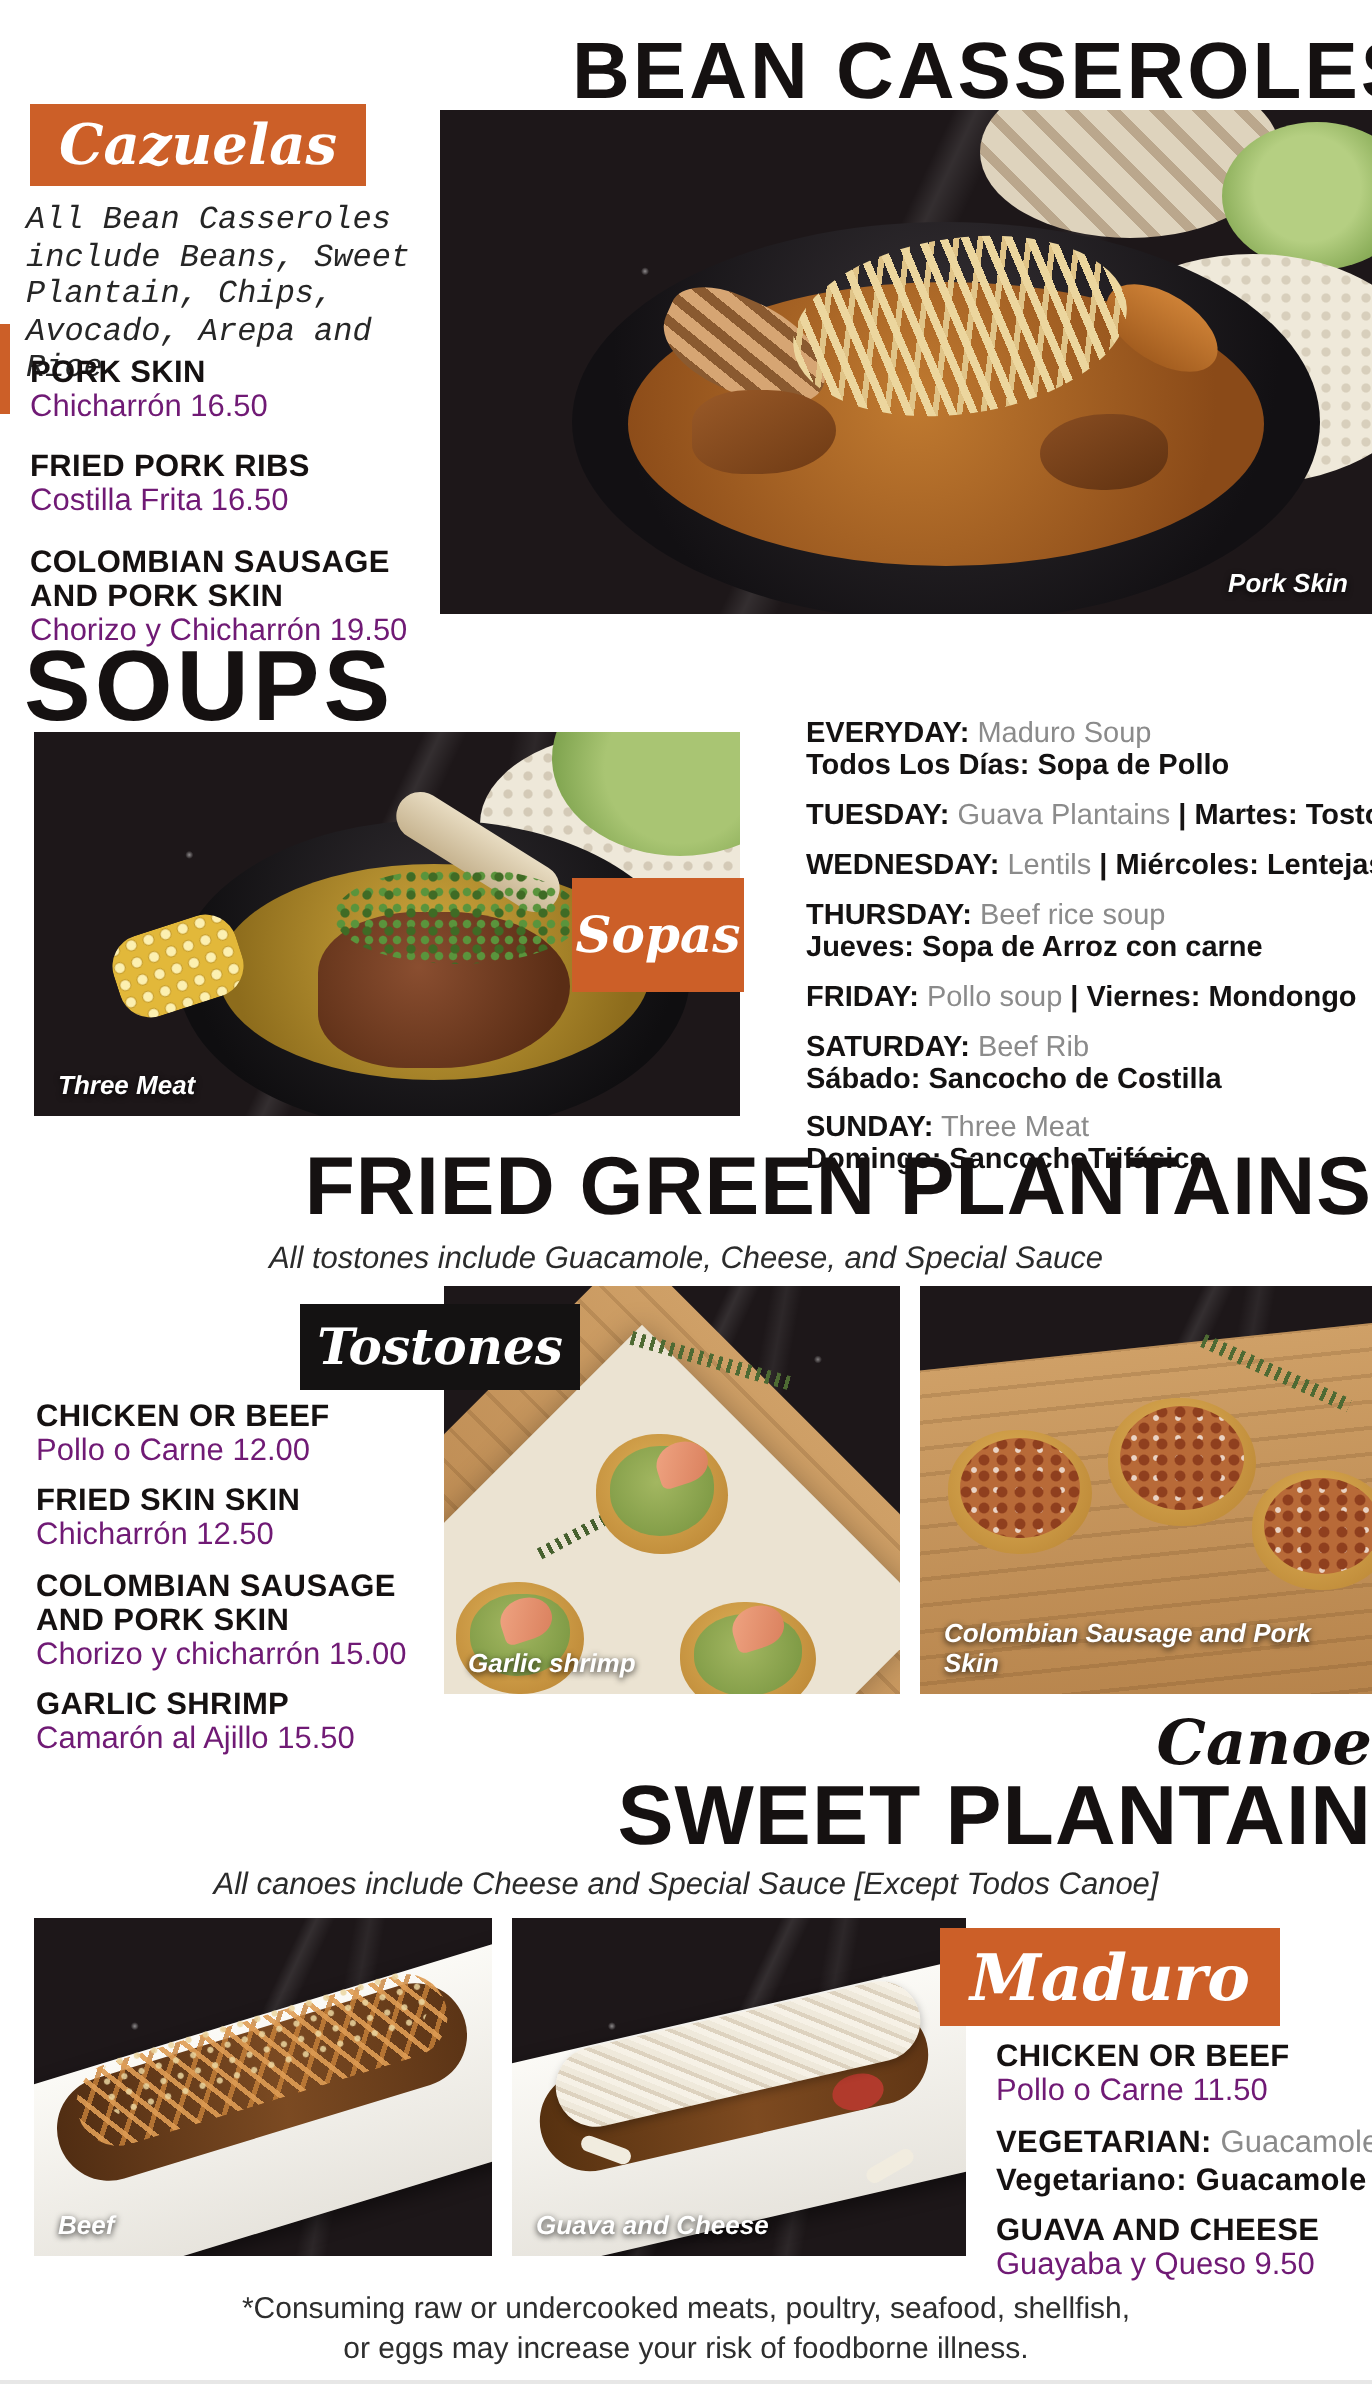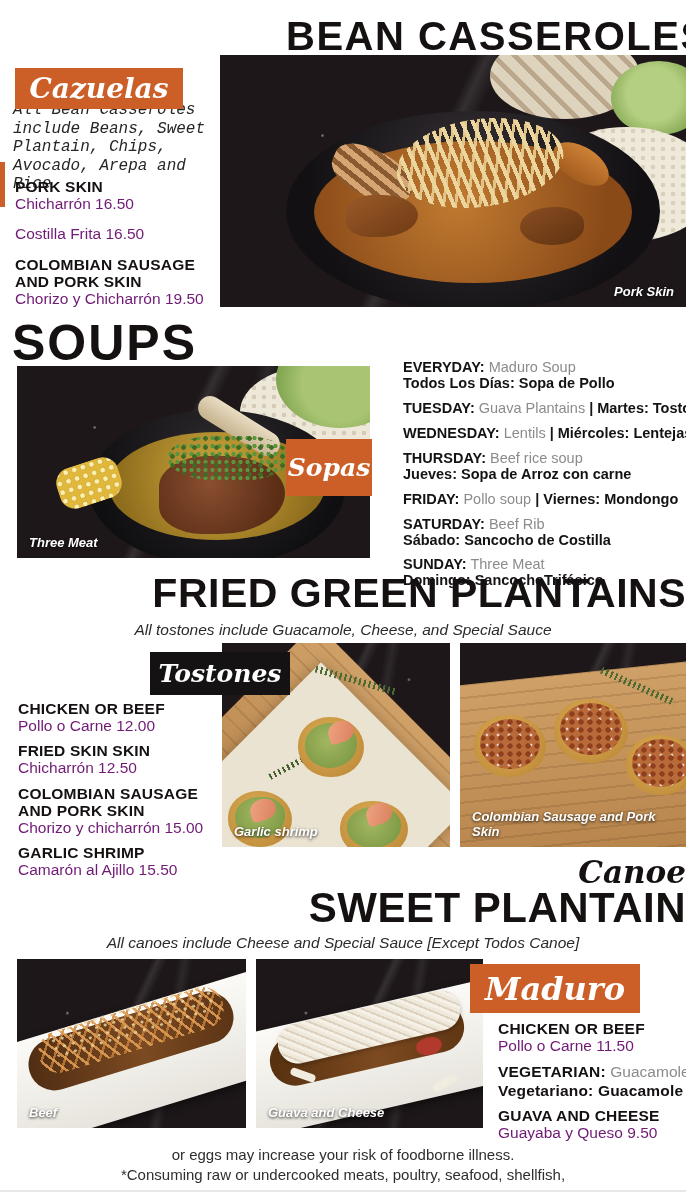--- a/index.html
+++ b/index.html
@@ -17,21 +17,21 @@
   .subtitle{position:absolute;left:0;width:686px;text-align:center;font-style:italic;
             font-size:15.5px;color:#2b2b2b;}
   .sub-tostones{top:621px;font-style:italic;}
   .sub-canoe{top:934px;}
 
   
   .badge{position:absolute;display:flex;align-items:center;justify-content:center;
          font-family:"DejaVu Serif",serif;font-style:italic;font-weight:700;color:#fff;z-index:6;}
   .badge-orange{background:#cc5f28;}
   .badge-black{background:#141212;}
-  .b-cazuelas{left:15px;top:52px;width:168px;height:41px;font-size:28px;margin-top:16px;}
+  .b-cazuelas{left:15px;top:52px;width:168px;height:41px;font-size:28px;}
   .b-sopas{left:286px;top:439px;width:86px;height:57px;font-size:25px;}
   .b-tostones{left:150px;top:652px;width:140px;height:43px;font-size:25px;}
   .b-maduro{left:470px;top:964px;width:170px;height:49px;font-size:32px;}
 
   .edge-accent{position:absolute;left:0;top:162px;width:5px;height:45px;background:#cc5f28;}
   .bottom-rule{position:absolute;left:0;top:1190px;width:686px;height:2px;background:#e7e7e7;}
 
   
   .menu-list{position:absolute;}
   .l-cazuelas{left:15px;top:178px;width:205px;}
@@ -207,20 +207,21 @@
   <div class="desc">All Bean Casseroles include Beans, Sweet Plantain, Chips, Avocado, Arepa and Rice</div>
 
   <div class="edge-accent"></div>
 
   <div class="menu-list l-cazuelas">
     <div class="mi">
       <div class="mi-name">PORK SKIN</div>
       <div class="mi-detail">Chicharrón 16.50</div>
     </div>
     <div class="mi">
+      <div class="mi-name">FRIED PORK RIBS</div>
       <div class="mi-detail">Costilla Frita 16.50</div>
     </div>
     <div class="mi">
       <div class="mi-name">COLOMBIAN SAUSAGE AND PORK SKIN</div>
       <div class="mi-detail">Chorizo y Chicharrón 19.50</div>
     </div>
   </div>
 
   <div class="big-title t-soups">SOUPS</div>
 
@@ -369,18 +370,18 @@
         <span class="mi-detail gray">Guacamole 11.50</span></div>
       <div class="mi-name" style="font-weight:800;">Vegetariano: Guacamole</div>
     </div>
     <div class="mi">
       <div class="mi-name">GUAVA AND CHEESE</div>
       <div class="mi-detail">Guayaba y Queso 9.50</div>
     </div>
   </div>
 
   <div class="footer">
+    <div>*Consuming raw or undercooked meats, poultry, seafood, shellfish,</div>
     <div>or eggs may increase your risk of foodborne illness.</div>
-    <div>*Consuming raw or undercooked meats, poultry, seafood, shellfish,</div>
   </div>
 
   <div class="bottom-rule"></div>
 </div>
 
 </body></html>

